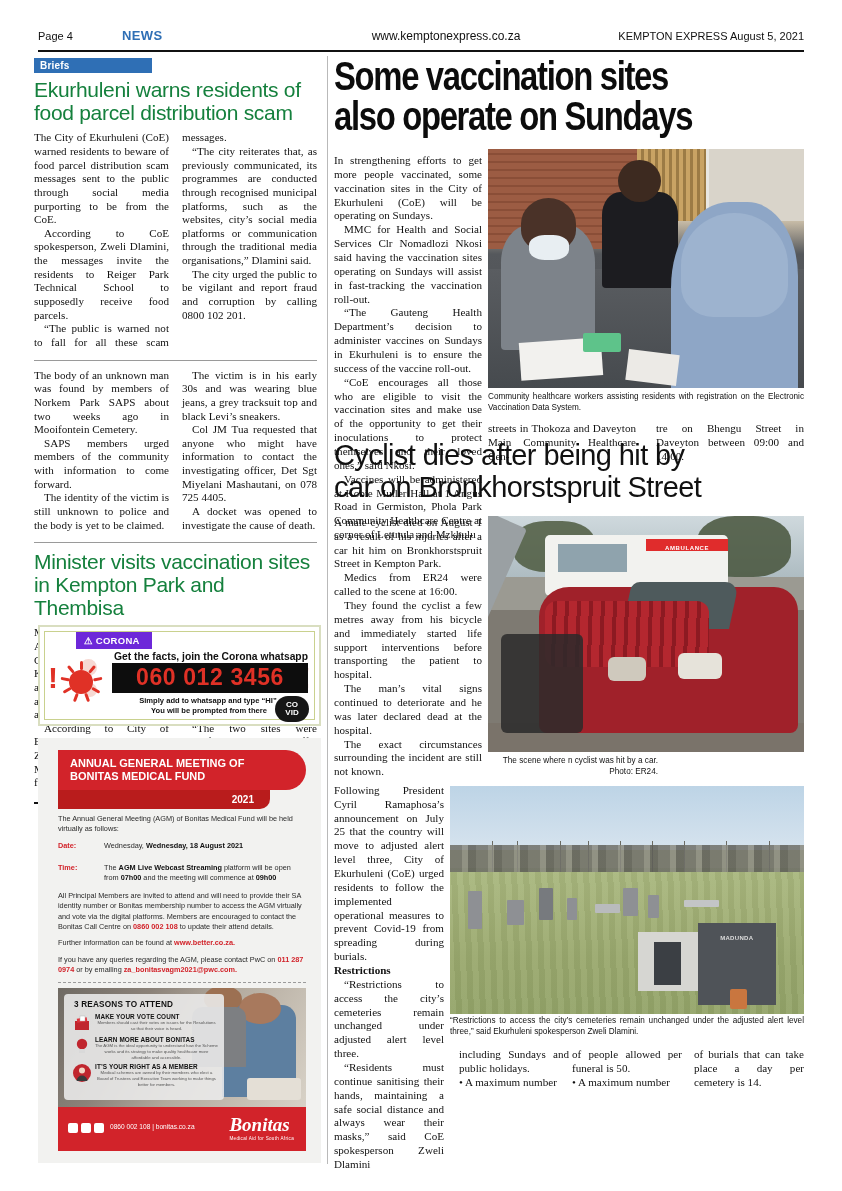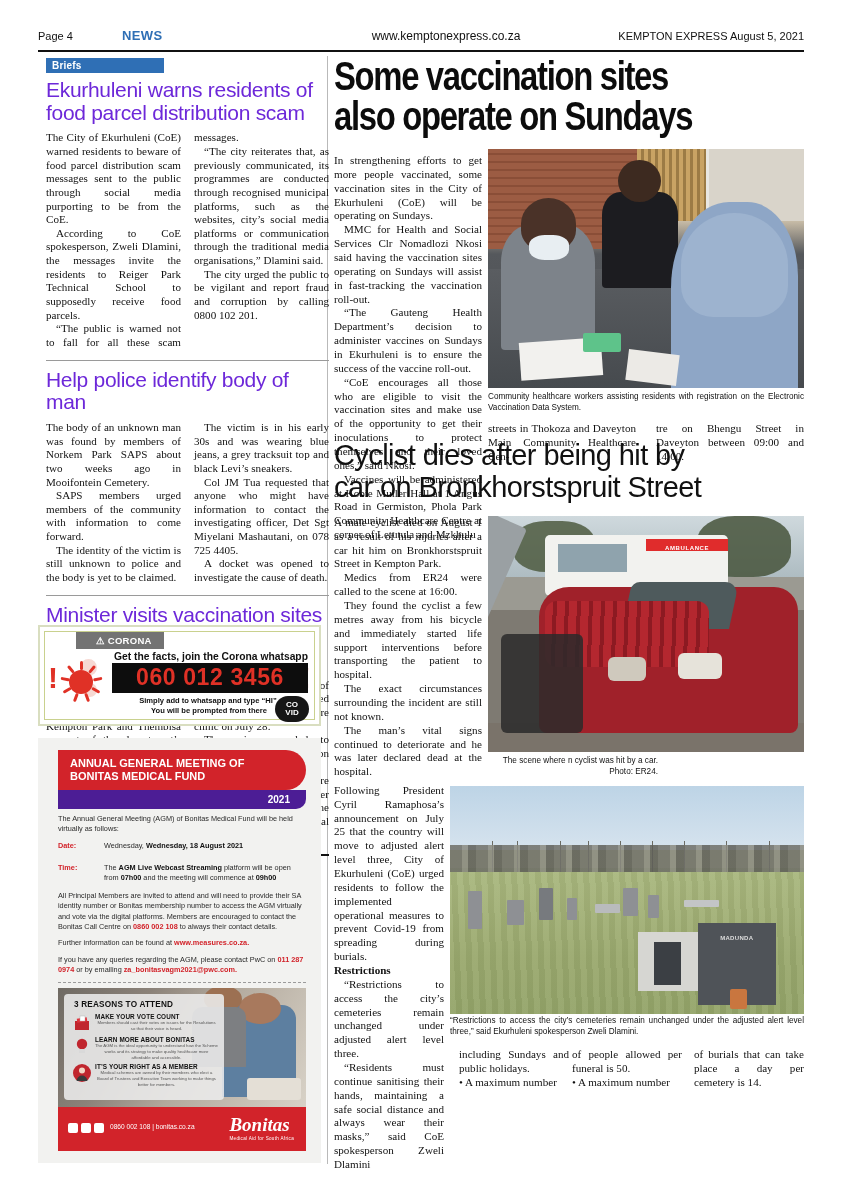--- a/index.html
+++ b/index.html
@@ -17,44 +17,44 @@
   .mh-url{position:absolute;left:268px;top:1px;width:280px;text-align:center;
           font-family:"Liberation Sans",sans-serif;font-size:12px;color:#111;}
   .mh-right{position:absolute;right:0;top:2px;font-family:"Liberation Sans",sans-serif;
             font-size:11px;color:#111;text-align:right;}
   .mh-rule{position:absolute;left:38px;top:50px;width:766px;height:2px;background:#111;}
 
   
   .vrule{position:absolute;left:327px;top:56px;width:1px;height:1108px;background:#b9b9b9;}
 
   
-  .left{position:absolute;left:46px;top:58px;width:283px;}
+  .left{position:absolute;left:34px;top:58px;width:283px;}
 
   .briefs-tag{width:118px;height:15px;background:#2f6fb5;}
   .briefs-tag span{display:block;color:#fff;font-family:"Liberation Sans",sans-serif;
       font-size:10px;font-weight:bold;padding:2px 0 0 6px;letter-spacing:.2px;}
 
   h2.art-head{font-family:"Liberation Sans",sans-serif;font-weight:normal;
-      font-size:21px;line-height:1.08;margin:6px 0 7px 0;color:#6d28d9;letter-spacing:-.3px;}
+      font-size:21px;line-height:1.08;margin:6px 0 7px 0;color:#15803d;letter-spacing:-.3px;}
 
   .twocol{column-count:2;column-gap:13px;font-size:11.1px;line-height:1.23;
           text-align:justify;-webkit-hyphens:auto;hyphens:auto;}
   .twocol p{margin:0;text-indent:0;}
   .twocol p.ind{text-indent:10px;}
 
   .hr-thin{height:1px;background:#9a9a9a;margin:10px 0 8px 0;}
   .hr-thick{height:2px;background:#111;margin:12px 0 0 0;}
 
   
   .corona{position:absolute;left:38px;top:625px;width:283px;height:101px;
           background:#fff;border:2px solid #d9dec0;box-sizing:border-box;}
   .corona-inner{position:absolute;inset:4px;border:1px solid #c9d18e;}
-  .corona-tag{position:absolute;left:36px;top:5px;background:#737373;color:#fff;
+  .corona-tag{position:absolute;left:36px;top:5px;background:#6d28d9;color:#fff;
       font-family:"Liberation Sans",sans-serif;font-size:9.5px;font-weight:bold;
-      padding:3px 12px 3px 20px;letter-spacing:.3px;}
+      padding:3px 12px 3px 8px;letter-spacing:.3px;}
   .corona-head{position:absolute;left:74px;top:24px;width:200px;
       font-family:"Liberation Sans",sans-serif;font-size:10.3px;font-weight:bold;color:#111;}
   .corona-numbox{position:absolute;left:72px;top:36px;width:196px;height:30px;background:#0d0d0d;}
   .corona-num{position:absolute;left:0;top:1px;width:196px;text-align:center;
       font-family:"Liberation Sans",sans-serif;font-size:23px;font-weight:bold;color:#e03126;
       letter-spacing:.6px;}
   .corona-sub{position:absolute;left:74px;top:69px;width:190px;text-align:center;
       font-family:"Liberation Sans",sans-serif;font-size:7.6px;font-weight:bold;
       line-height:1.32;color:#111;}
   .virus{position:absolute;left:16px;top:30px;width:50px;height:50px;}
@@ -73,21 +73,21 @@
        font-family:"Liberation Sans",sans-serif;font-size:8px;font-weight:bold;
        text-align:center;line-height:1;padding-top:5px;box-sizing:border-box;}
 
   
   .bonitas{position:absolute;left:38px;top:738px;width:283px;height:425px;
            background:#f2f2f0;overflow:hidden;}
   .bon-red{position:absolute;left:20px;top:12px;width:248px;height:40px;background:#d2232a;
            border-radius:0 20px 20px 0;}
   .bon-red span{display:block;color:#fff;font-family:"Liberation Sans",sans-serif;
            font-weight:bold;font-size:11px;line-height:1.22;padding:7px 10px 0 12px;}
-  .bon-dark{position:absolute;left:20px;top:52px;width:248px;height:19px;background:#4c1d95;
+  .bon-dark{position:absolute;left:20px;top:52px;width:212px;height:19px;background:#b91c1c;
            border-radius:0 0 10px 0;}
   .bon-dark span{display:block;color:#fff;font-family:"Liberation Sans",sans-serif;
            font-weight:bold;font-size:10px;text-align:right;padding:4px 16px 0 0;}
   .bon-body{position:absolute;left:20px;top:76px;width:248px;
            font-family:"Liberation Sans",sans-serif;font-size:7.3px;line-height:1.42;color:#2a2a2a;}
   .bon-body p{margin:0 0 6px 0;}
   .bon-row{display:flex;gap:12px;}
   .bon-lbl{color:#d2232a;font-weight:bold;width:34px;flex:0 0 34px;}
   .bon-val{flex:1;}
   .rd{color:#d2232a;font-weight:bold;}
@@ -225,21 +225,20 @@
     <div class="twocol">
       <p>The City of Ekurhuleni (CoE) warned residents to beware of food parcel distribution scam messages sent to the public through social media purporting to be from the CoE.</p>
       <p class="ind">According to CoE spokesperson, Zweli Dlamini, the messages invite the residents to Reiger Park Technical School to supposedly receive food parcels.</p>
       <p class="ind">“The public is warned not to fall for all these scam messages.</p>
       <p class="ind">“The city reiterates that, as previously communicated, its programmes are conducted through recognised municipal platforms, such as the websites, city’s social media platforms or communication through the traditional media organisations,” Dlamini said.</p>
       <p class="ind">The city urged the public to be vigilant and report fraud and corruption by calling 0800 102 201.</p>
     </div>
 
     <div class="hr-thin"></div>
 
-    <h2 class="art-head">Help police identify body of man</h2>
     <div class="twocol">
       <p>The body of an unknown man was found by members of Norkem Park SAPS about two weeks ago in Mooifontein Cemetery.</p>
       <p class="ind">SAPS members urged members of the community with information to come forward.</p>
       <p class="ind">The identity of the victim is still unknown to police and the body is yet to be claimed.</p>
       <p class="ind">The victim is in his early 30s and was wearing blue jeans, a grey tracksuit top and black Levi’s sneakers.</p>
       <p class="ind">Col JM Tua requested that anyone who might have information to contact the investigating officer, Det Sgt Miyelani Mashautani, on 078 725 4405.</p>
       <p class="ind">A docket was opened to investigate the cause of death.</p>
     </div>
 
     <div class="hr-thin"></div>
@@ -305,24 +304,24 @@
         <div class="bon-lbl">Date:</div>
         <div class="bon-val">Wednesday, <b class="bk">Wednesday, 18 August 2021</b></div>
       </div>
       <div class="bon-row" style="margin-top:12px">
         <div class="bon-lbl">Time:</div>
         <div class="bon-val">
           <span>The </span><b class="bk">AGM Live Webcast Streaming</b><span> platform will be open from </span><b class="bk">07h00</b><span> and the meeting will commence at </span><b class="bk">09h00</b>
         </div>
       </div>
       <p style="margin-top:7px">
-        <span>All Principal Members are invited to attend and will need to provide their SA identity number or Bonitas membership number to access the AGM virtually and vote via the digital platforms. Members are encouraged to contact the Bonitas Call Centre on </span><span class="rd">0860 002 108</span><span> to always their contact details.</span>
+        <span>All Principal Members are invited to attend and will need to provide their SA identity number or Bonitas membership number to access the AGM virtually and vote via the digital platforms. Members are encouraged to contact the Bonitas Call Centre on </span><span class="rd">0860 002 108</span><span> to update their attend details.</span>
       </p>
       <p>
-        <span>Further information can be found at </span><span class="rd">www.measures.co.za.</span>
+        <span>Further information can be found at </span><span class="rd">www.better.co.za.</span>
       </p>
       <p>
         <span>If you have any queries regarding the AGM, please contact PwC on </span><span class="rd">011 287 0974</span><span> or by emailing </span><span class="rd">za_bonitasvagm2021@pwc.com.</span>
       </p>
       <div class="bon-dash"></div>
     </div>
 
     <div class="bon-photo">
       <div style="position:absolute;inset:0;background:linear-gradient(120deg,#6f6a63 0%,#8b8279 30%,#b2a99d 55%,#d8d2c7 100%);"></div>
       <div style="position:absolute;right:4%;top:14%;width:30%;height:78%;background:#5d7fa0;border-radius:14px 14px 0 0;"></div>
@@ -435,22 +434,22 @@
     <h2 class="sub-head" style="margin-top:8px;">
       <span>Cyclist dies after being hit by</span><br>
       <span>car on Bronkhorstspruit Street</span>
     </h2>
 
     <div class="lead-wrap" style="height:258px;margin-top:12px;">
       <div class="lead-text">
         <p>A male cyclist died on August 1 as a result of his injuries after a car hit him on Bronkhorstspruit Street in Kempton Park.</p>
         <p class="ind">Medics from ER24 were called to the scene at 16:00.</p>
         <p class="ind">They found the cyclist a few metres away from his bicycle and immediately started life support interventions before transporting the patient to hospital.</p>
+        <p class="ind">The man’s vital signs continued to deteriorate and he was later declared dead at the hospital.</p>
         <p class="ind">The exact circumstances surrounding the incident are still not known.</p>
-        <p class="ind">The man’s vital signs continued to deteriorate and he was later declared dead at the hospital.</p>
       </div>
 
       <div class="photo" style="position:absolute;left:154px;top:0px;width:316px;height:236px;">
         <div class="ph-crash">
           <div class="cr-sky"></div>
             <div class="cr-tree"></div>
             <div class="cr-tree2"></div>
           <div class="cr-amb"></div>
             <div class="cr-ambwin"></div>
           <div class="cr-ambband"></div>

